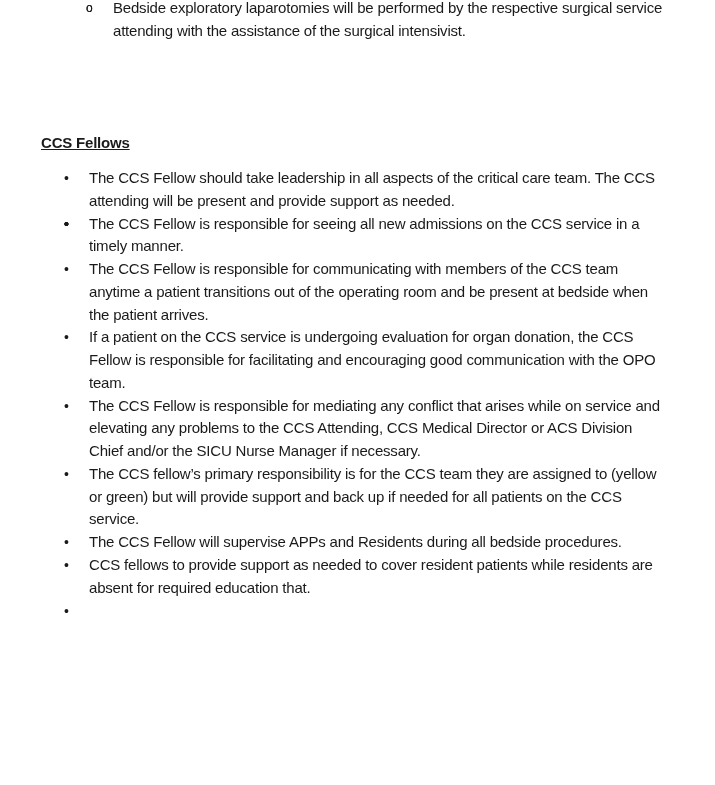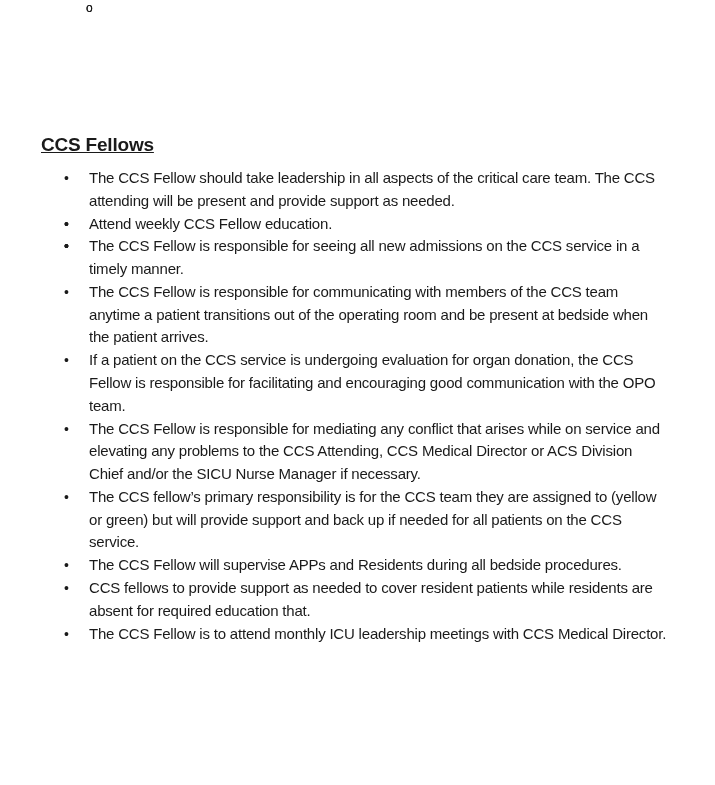--- a/index.html
+++ b/index.html
@@ -6,43 +6,43 @@
   body {
     width: 715px; height: 785px; overflow: hidden; position: relative;
     font-family: "Liberation Sans", sans-serif; color: #1a1a1a;
     font-size: 15px; letter-spacing: -0.2px;
   }
   .sublist { position: absolute; left: 0; top: -3px; margin: 0; padding: 0; list-style: none; }
   .sublist li { position: relative; padding-left: 113px; width: 560px; line-height: 22.6px; margin-bottom: 0; }
   .sublist .mark { position: absolute; left: 86px; top: 0; font-size: 12px; }
   .heading {
     position: absolute; left: 41px; top: 134px; margin: 0;
-    font-weight: bold; font-size: 19px; text-decoration: underline;
+    font-weight: bold; font-size: 15px; text-decoration: underline;
   }
   .mainlist { position: absolute; left: 0; top: 167px; margin: 0; padding: 0; list-style: none; }
   .mainlist li { position: relative; padding-left: 89px; width: 580px; line-height: 22.7px; margin-bottom: 0.2px; }
   .mainlist .mark { position: absolute; left: 64px; top: 0; font-size: 14px; }
 </style>
 </head>
 <body>
 
 <ul class="sublist">
   <li><span class="mark">o</span></li>
-  <li><span class="mark">o</span></li>
+  <li><span class="mark">o</span><span>Bedside exploratory laparotomies will be performed by the respective surgical service attending with the assistance of the surgical intensivist.</span></li>
 </ul>
 
 <h3 class="heading">CCS Fellows</h3>
 
 <ul class="mainlist">
   <li><span class="mark">•</span><span>The CCS Fellow should take leadership in all aspects of the critical care team. The CCS attending will be present and provide support as needed.</span></li>
   <li><span class="mark">•</span></li>
-  <li><span class="mark">•</span><span>Attend weekly CCS Fellow education.</span></li>
+  <li><span class="mark">•</span></li>
   <li><span class="mark">•</span></li>
   <li><span class="mark">•</span></li>
   <li><span class="mark">•</span><span>The CCS Fellow is responsible for seeing all new admissions on the CCS service in a timely manner.</span></li>
   <li><span class="mark">•</span><span>The CCS Fellow is responsible for communicating with members of the CCS team anytime a patient transitions out of the operating room and be present at bedside when the patient arrives.</span></li>
   <li><span class="mark">•</span><span>If a patient on the CCS service is undergoing evaluation for organ donation, the CCS Fellow is responsible for facilitating and encouraging good communication with the OPO team.</span></li>
   <li><span class="mark">•</span><span>The CCS Fellow is responsible for mediating any conflict that arises while on service and elevating any problems to the CCS Attending, CCS Medical Director or ACS Division Chief and/or the SICU Nurse Manager if necessary.</span></li>
   <li><span class="mark">•</span><span>The CCS fellow’s primary responsibility is for the CCS team they are assigned to (yellow or green) but will provide support and back up if needed for all patients on the CCS service.</span></li>
   <li><span class="mark">•</span><span>The CCS Fellow will supervise APPs and Residents during all bedside procedures.</span></li>
   <li><span class="mark">•</span><span>CCS fellows to provide support as needed to cover resident patients while residents are absent for required education that.</span></li>
-  <li><span class="mark">•</span><span>The CCS Fellow is to attend monthly ICU leadership meetings with CCS Medical Director.</span></li>
+  <li><span class="mark">•</span></li>
 </ul>
 
 </body></html>

